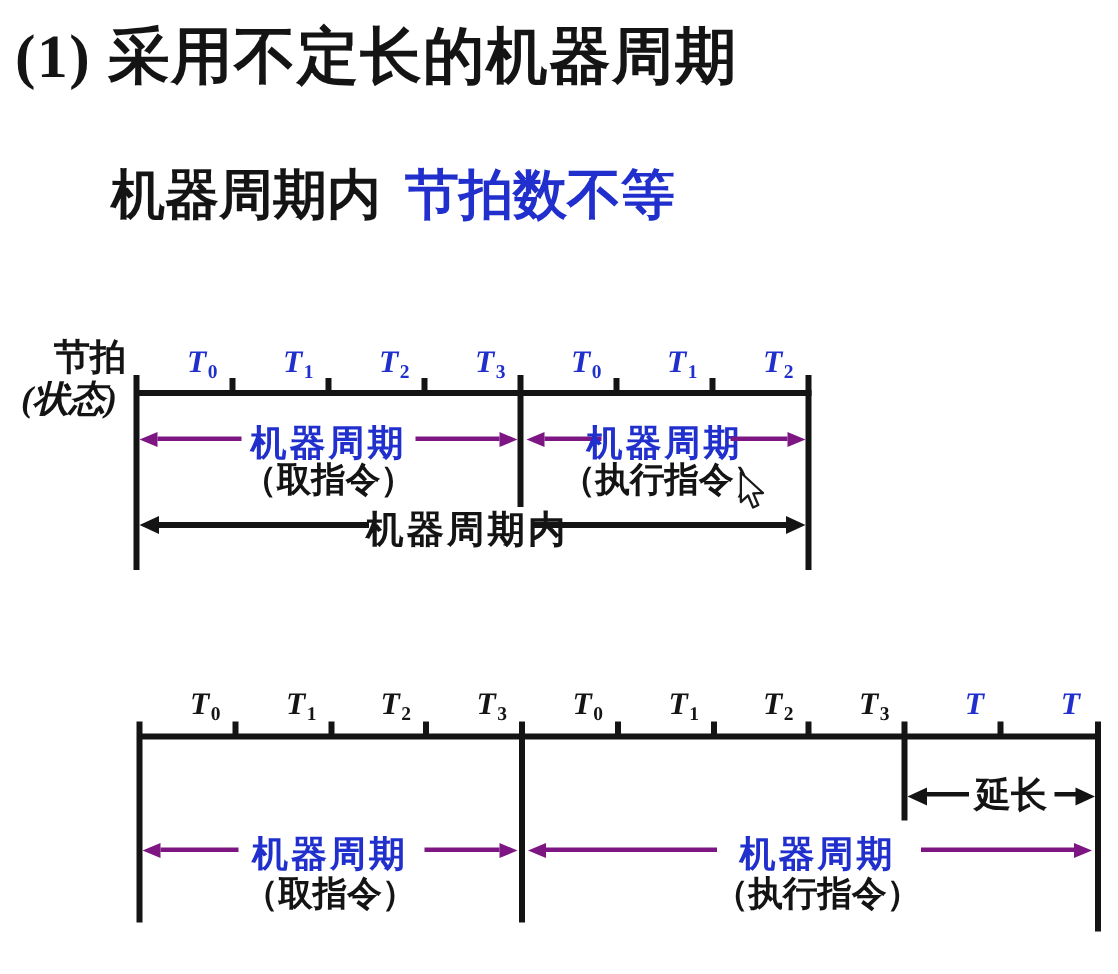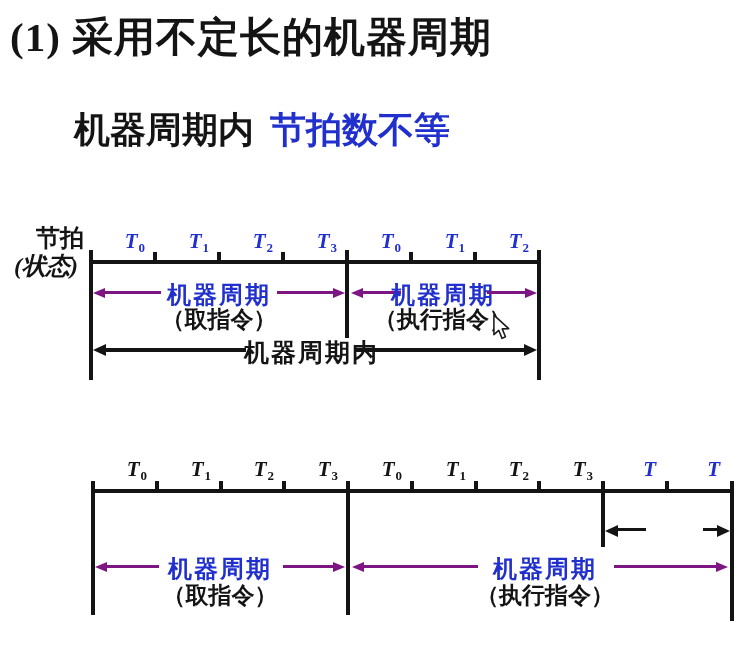--- a/index.html
+++ b/index.html
@@ -124,20 +124,21 @@
   <span class="tl tl2 inktxt" style="left:294px;"><em>T</em><span class="sub">3</span></span>
   <span class="tl tl2 inktxt" style="left:358px;"><em>T</em><span class="sub">0</span></span>
   <span class="tl tl2 inktxt" style="left:422px;"><em>T</em><span class="sub">1</span></span>
   <span class="tl tl2 inktxt" style="left:485px;"><em>T</em><span class="sub">2</span></span>
   <span class="tl tl2 inktxt" style="left:549px;"><em>T</em><span class="sub">3</span></span>
   <span class="tl tl2 bluetxt" style="left:613px;"><em>T</em><span class="sub"></span></span>
   <span class="tl tl2 bluetxt" style="left:677px;"><em>T</em><span class="sub"></span></span>
 
   <div class="ah lk" style="left:605px;top:525px;"></div>
   <div class="sh k" style="left:618px;top:528px;width:28px;"></div>
+  <div class="ext-lab" style="left:643px;top:514px;width:62px;">延长</div>
   <div class="sh k" style="left:703px;top:528px;width:15px;"></div>
   <div class="ah rk" style="left:717px;top:525px;"></div>
 
   <div class="ah l" style="left:95px;top:562px;"></div>
   <div class="sh" style="left:107px;top:565px;width:52px;"></div>
   <div class="cyc-lab" style="left:153px;top:553px;width:134px;">机器周期</div>
   <div class="sh" style="left:283px;top:565px;width:50px;"></div>
   <div class="ah r" style="left:333px;top:562px;"></div>
 
   <div class="ah l" style="left:352px;top:562px;"></div>

